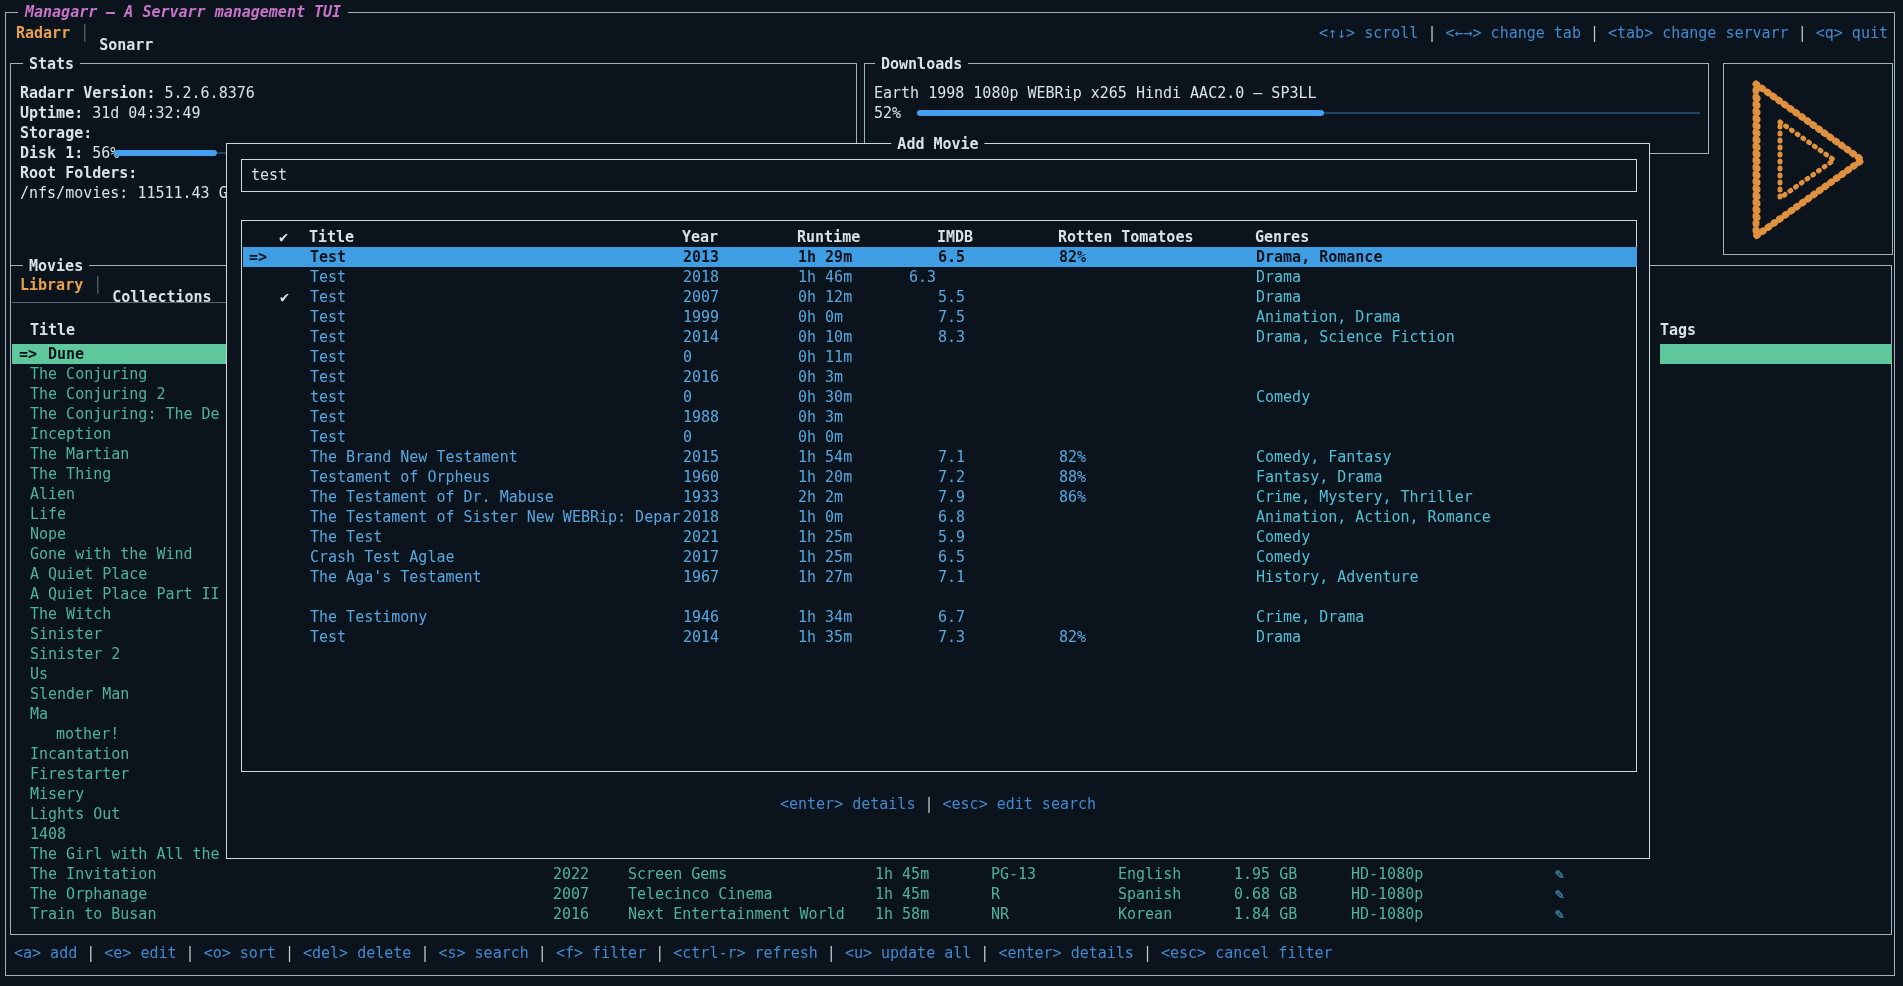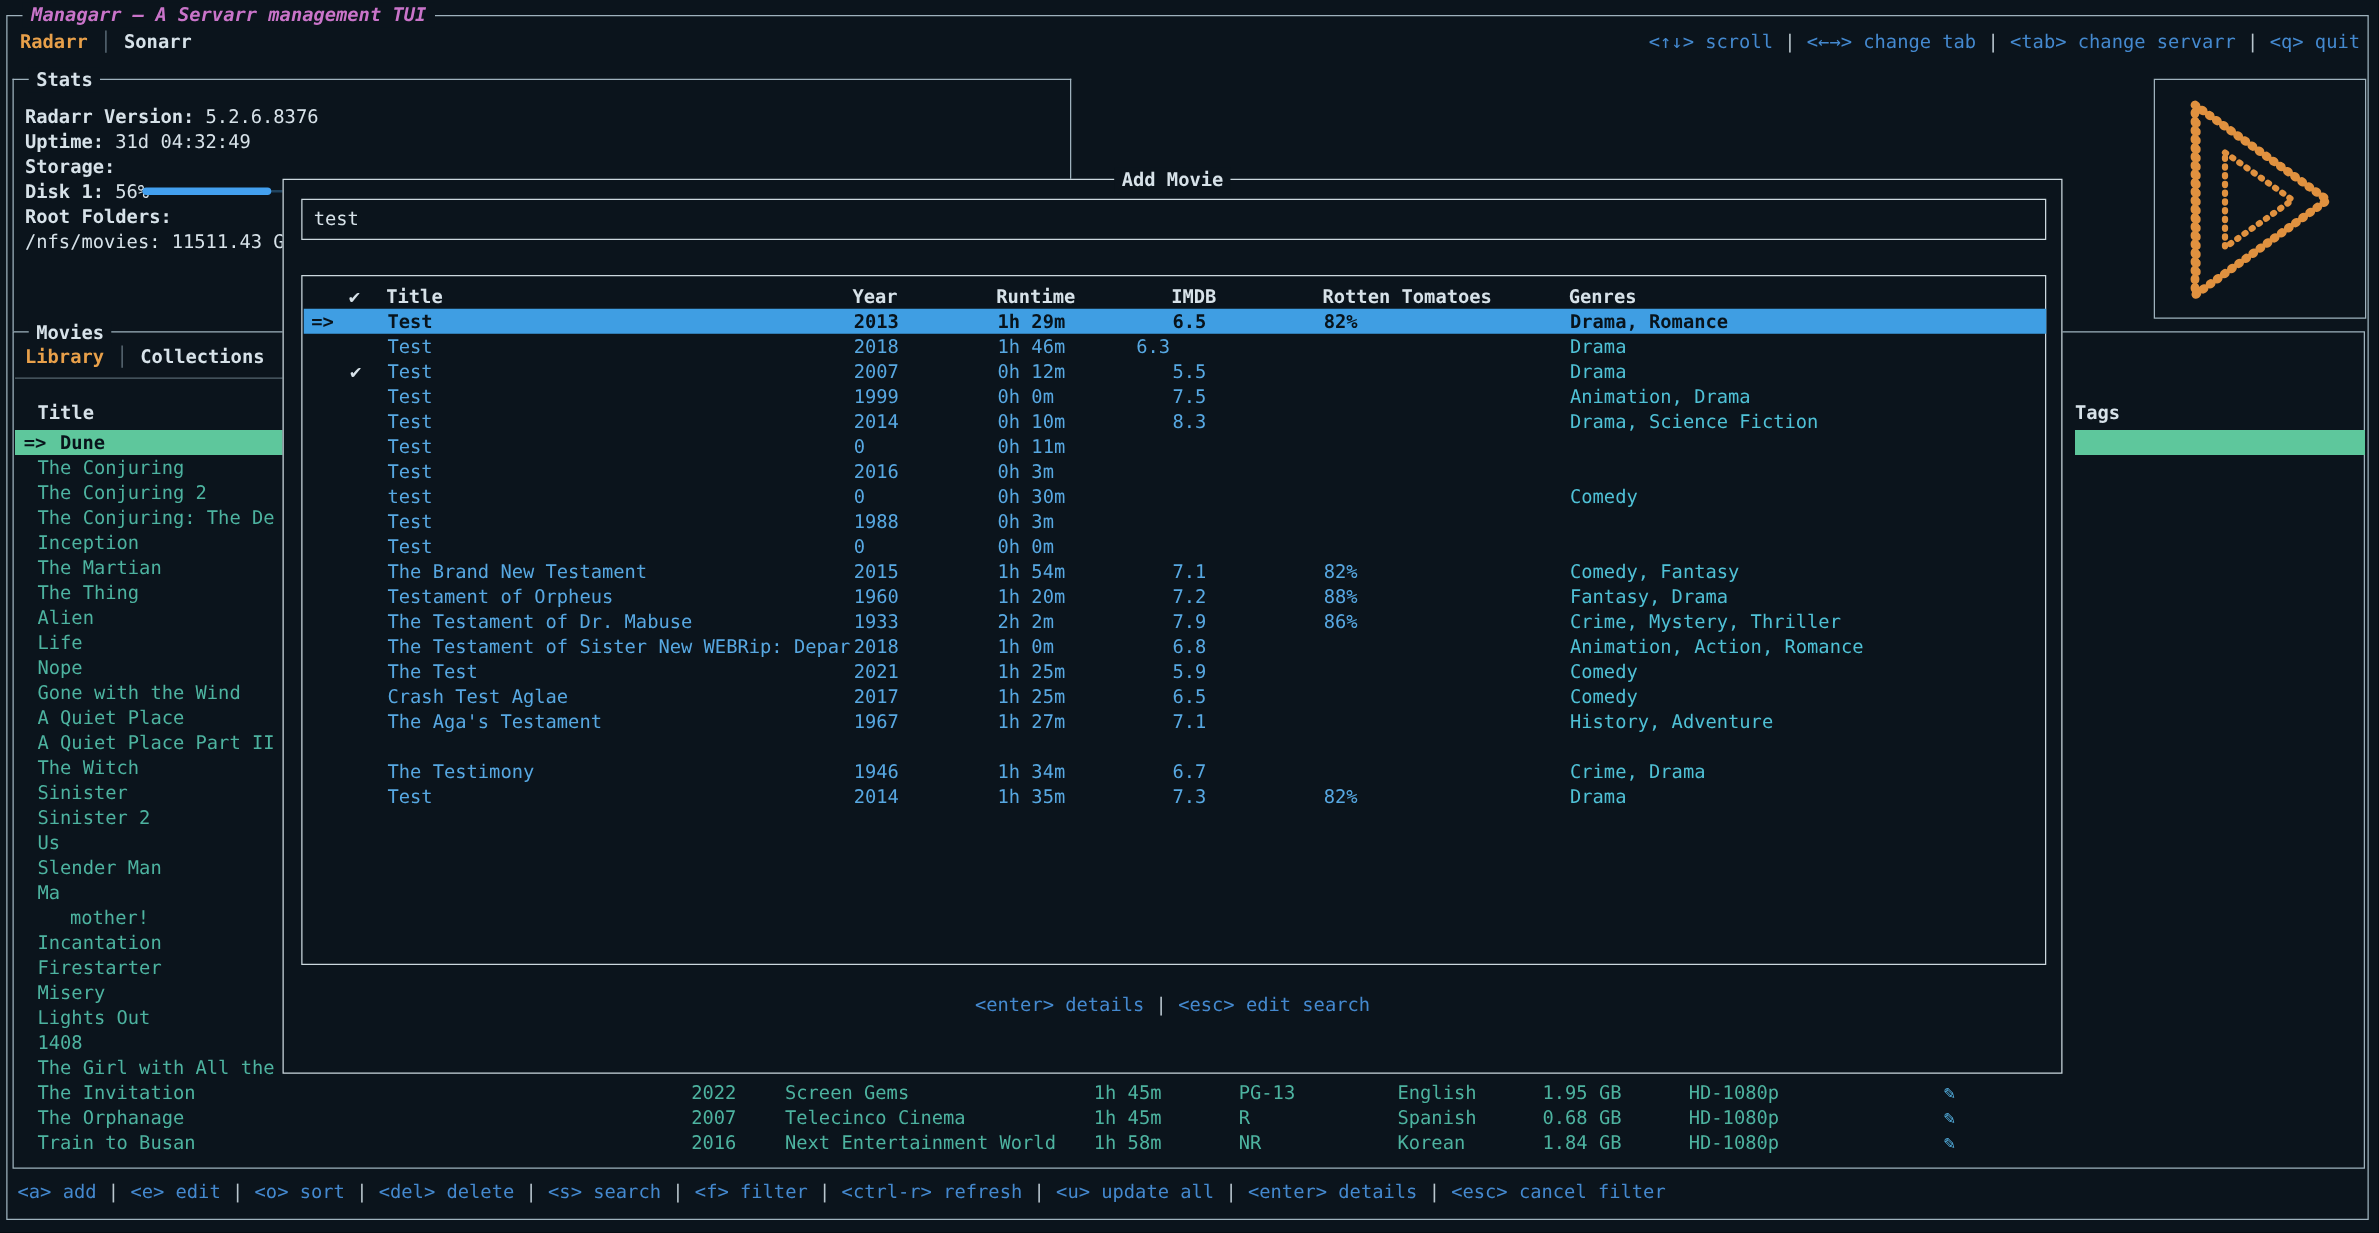--- a/index.html
+++ b/index.html
@@ -37,21 +37,21 @@
   .pipe{color:var(--pipe);white-space:pre;}
   .lbl{font-weight:bold;margin-right:9px;}
   .line{position:absolute;left:9px;height:20px;white-space:nowrap;}
   .gauge{position:absolute;height:20px;}
   .gauge .track{position:absolute;left:0;top:9px;height:2px;width:100%;background:var(--bar-track);}
   .gauge .fill{position:absolute;left:0;top:7px;height:6px;background:var(--bar-blue);border-radius:3px;}
   
   .tabs{position:absolute;display:flex;gap:10px;height:20px;white-space:pre;}
   .tab{font-weight:bold;}
   .tab.active{color:var(--orange);}
-  .tab.inactive{color:var(--white);}
+  .tab.inactive{color:var(--white);margin-top:12px;}
   .tab-sep{color:#5a6a75;}
   
   .lib-row{position:absolute;left:0;width:100%;height:20px;box-sizing:border-box;padding-left:18px;color:var(--teal);white-space:nowrap;overflow:hidden;cursor:default;}
   .lib-row.sel{background:var(--sel-green);color:var(--dark);font-weight:bold;padding-left:36px;}
   .lib-row .marker{position:absolute;left:7px;color:var(--dark);}
   
   .det-row{position:absolute;left:0;width:100%;height:20px;}
   .det-row .dcell{position:absolute;top:0;color:var(--teal);white-space:pre;}
   .det-row .dicon{color:#56b6e8;}
   
@@ -101,20 +101,29 @@
       <span class="lbl">Disk 1:</span><span>56%</span>
     </div>
     <div class="gauge" style="left:103px;top:79px;width:184px;">
       <div class="track"></div>
       <div class="fill" style="width: 56%;"></div>
     </div>
     <div class="line bold" style="top:99px;">Root Folders:</div>
     <div class="line" style="top:119px;">/nfs/movies: 11511.43 GB</div>
   </div>
 
+  <div class="panel" style="left:864px;top:63px;width:845px;height:91px;">
+    <div class="panel-label" style="left:10px;">Downloads</div>
+    <div class="line" style="top:19px;">Earth 1998 1080p WEBRip x265 Hindi AAC2.0 – SP3LL</div>
+    <div class="line" style="top:39px;">52%</div>
+    <div class="gauge" style="left:52px;top:39px;width:783px;">
+      <div class="track"></div>
+      <div class="fill" style="width: 52%;"></div>
+    </div>
+  </div>
 
   <div class="panel" style="left:1723px;top:63px;width:170px;height:192px;">
     <svg style="position:absolute;left:22px;top:12px;" width="126" height="168" viewBox="0 0 126 168">
       <path d="M10 8 L116 84 L10 160 Z" fill="none" stroke="var(--logo-orange)" stroke-width="7" stroke-dasharray="1 6" stroke-linecap="round"></path>
       <path d="M34 46 L88 84 L34 122 Z" fill="none" stroke="var(--logo-orange)" stroke-width="5" stroke-dasharray="1 6" stroke-linecap="round"></path>
       <path d="M12 22 L12 146" fill="none" stroke="var(--logo-orange)" stroke-width="5" stroke-dasharray="1 6" stroke-linecap="round"></path>
     </svg>
   </div>
 
   <div class="panel" id="main-panel" style="left:10px;top:265px;width:1882px;height:670px;">

